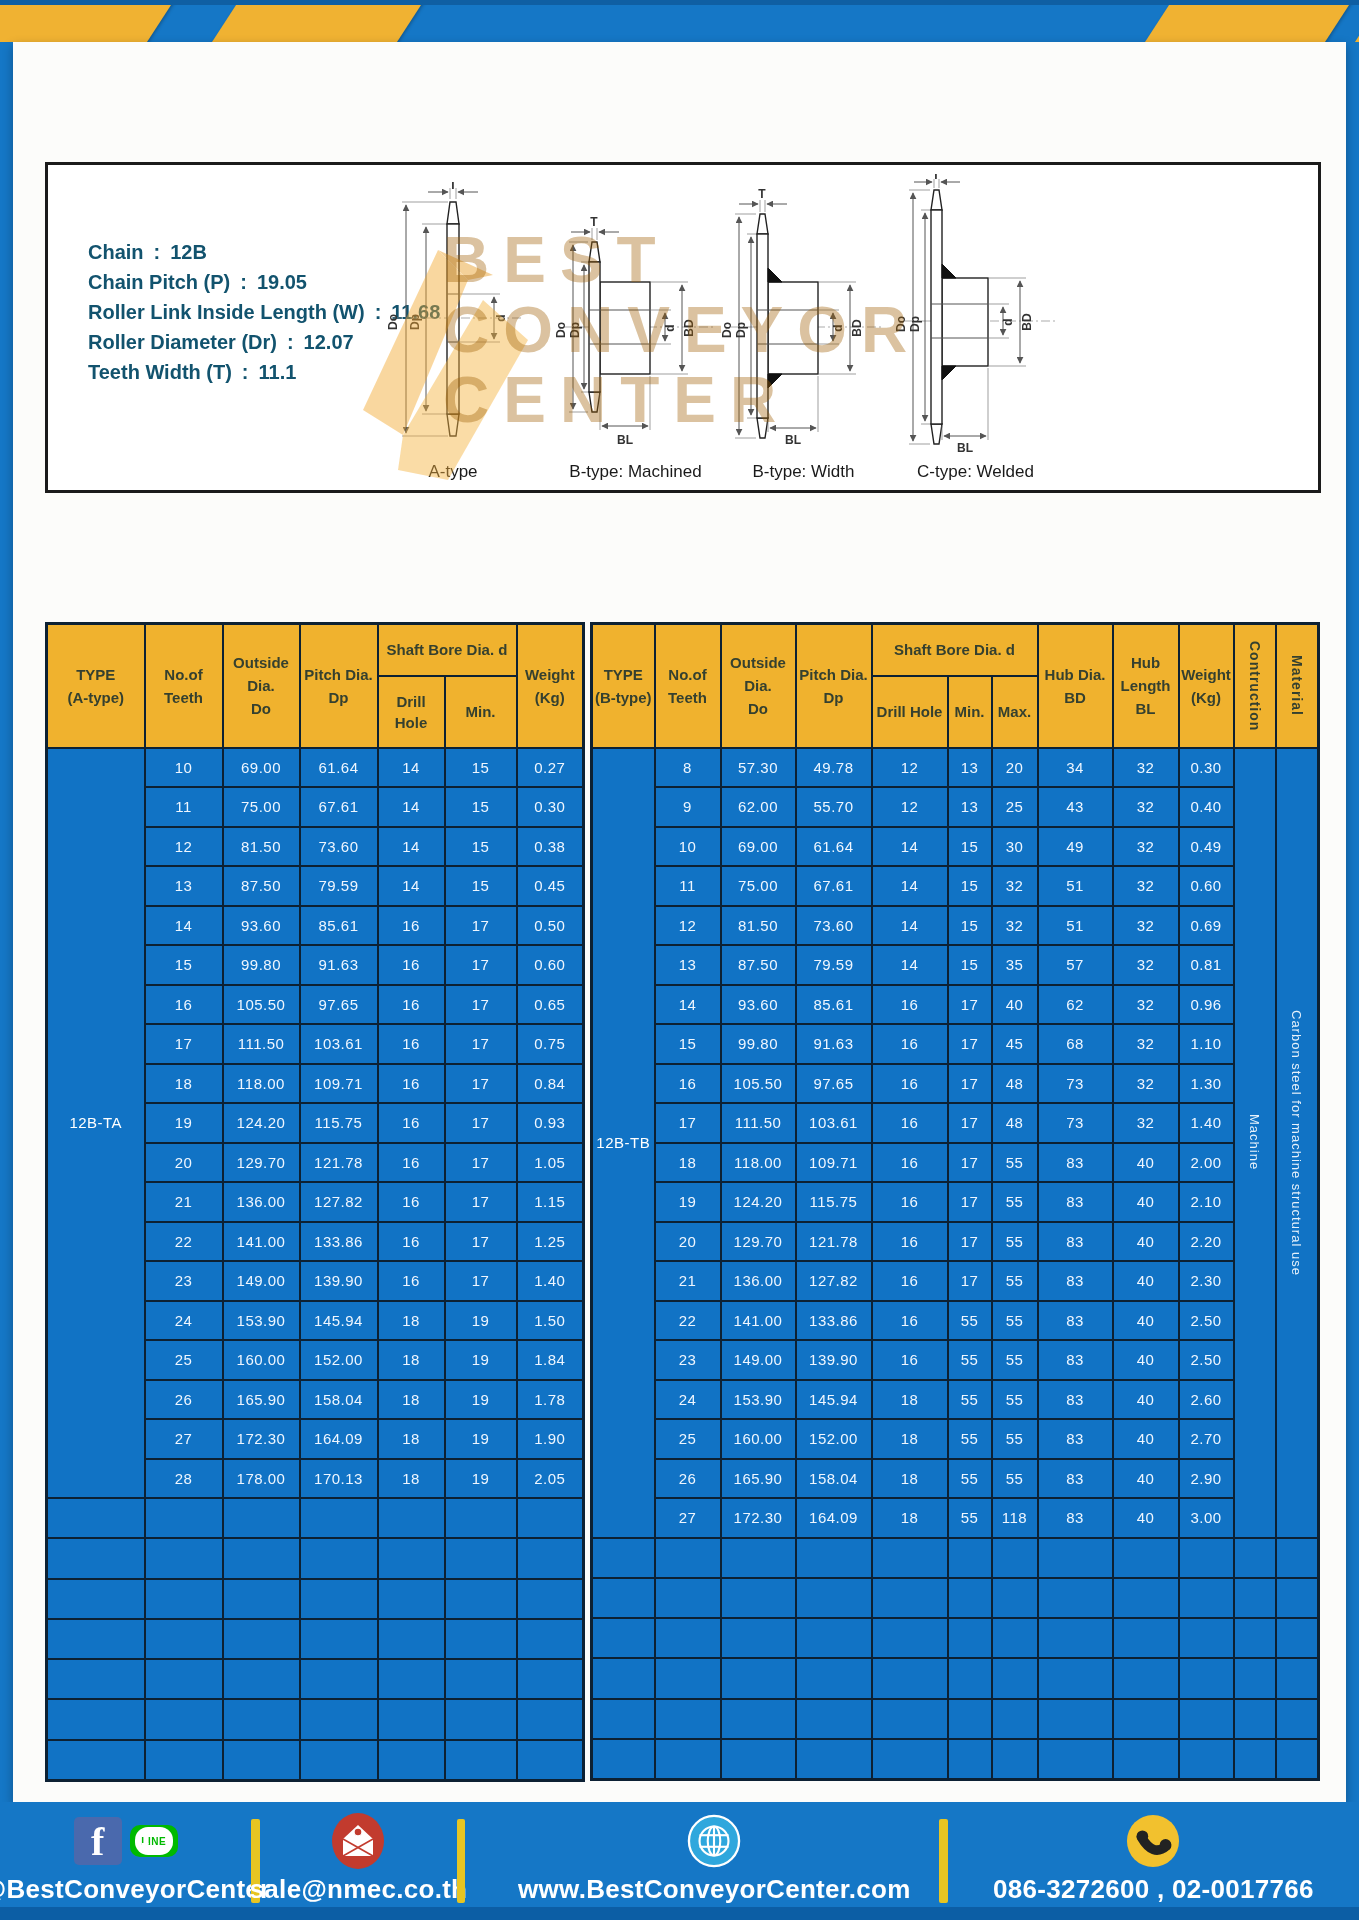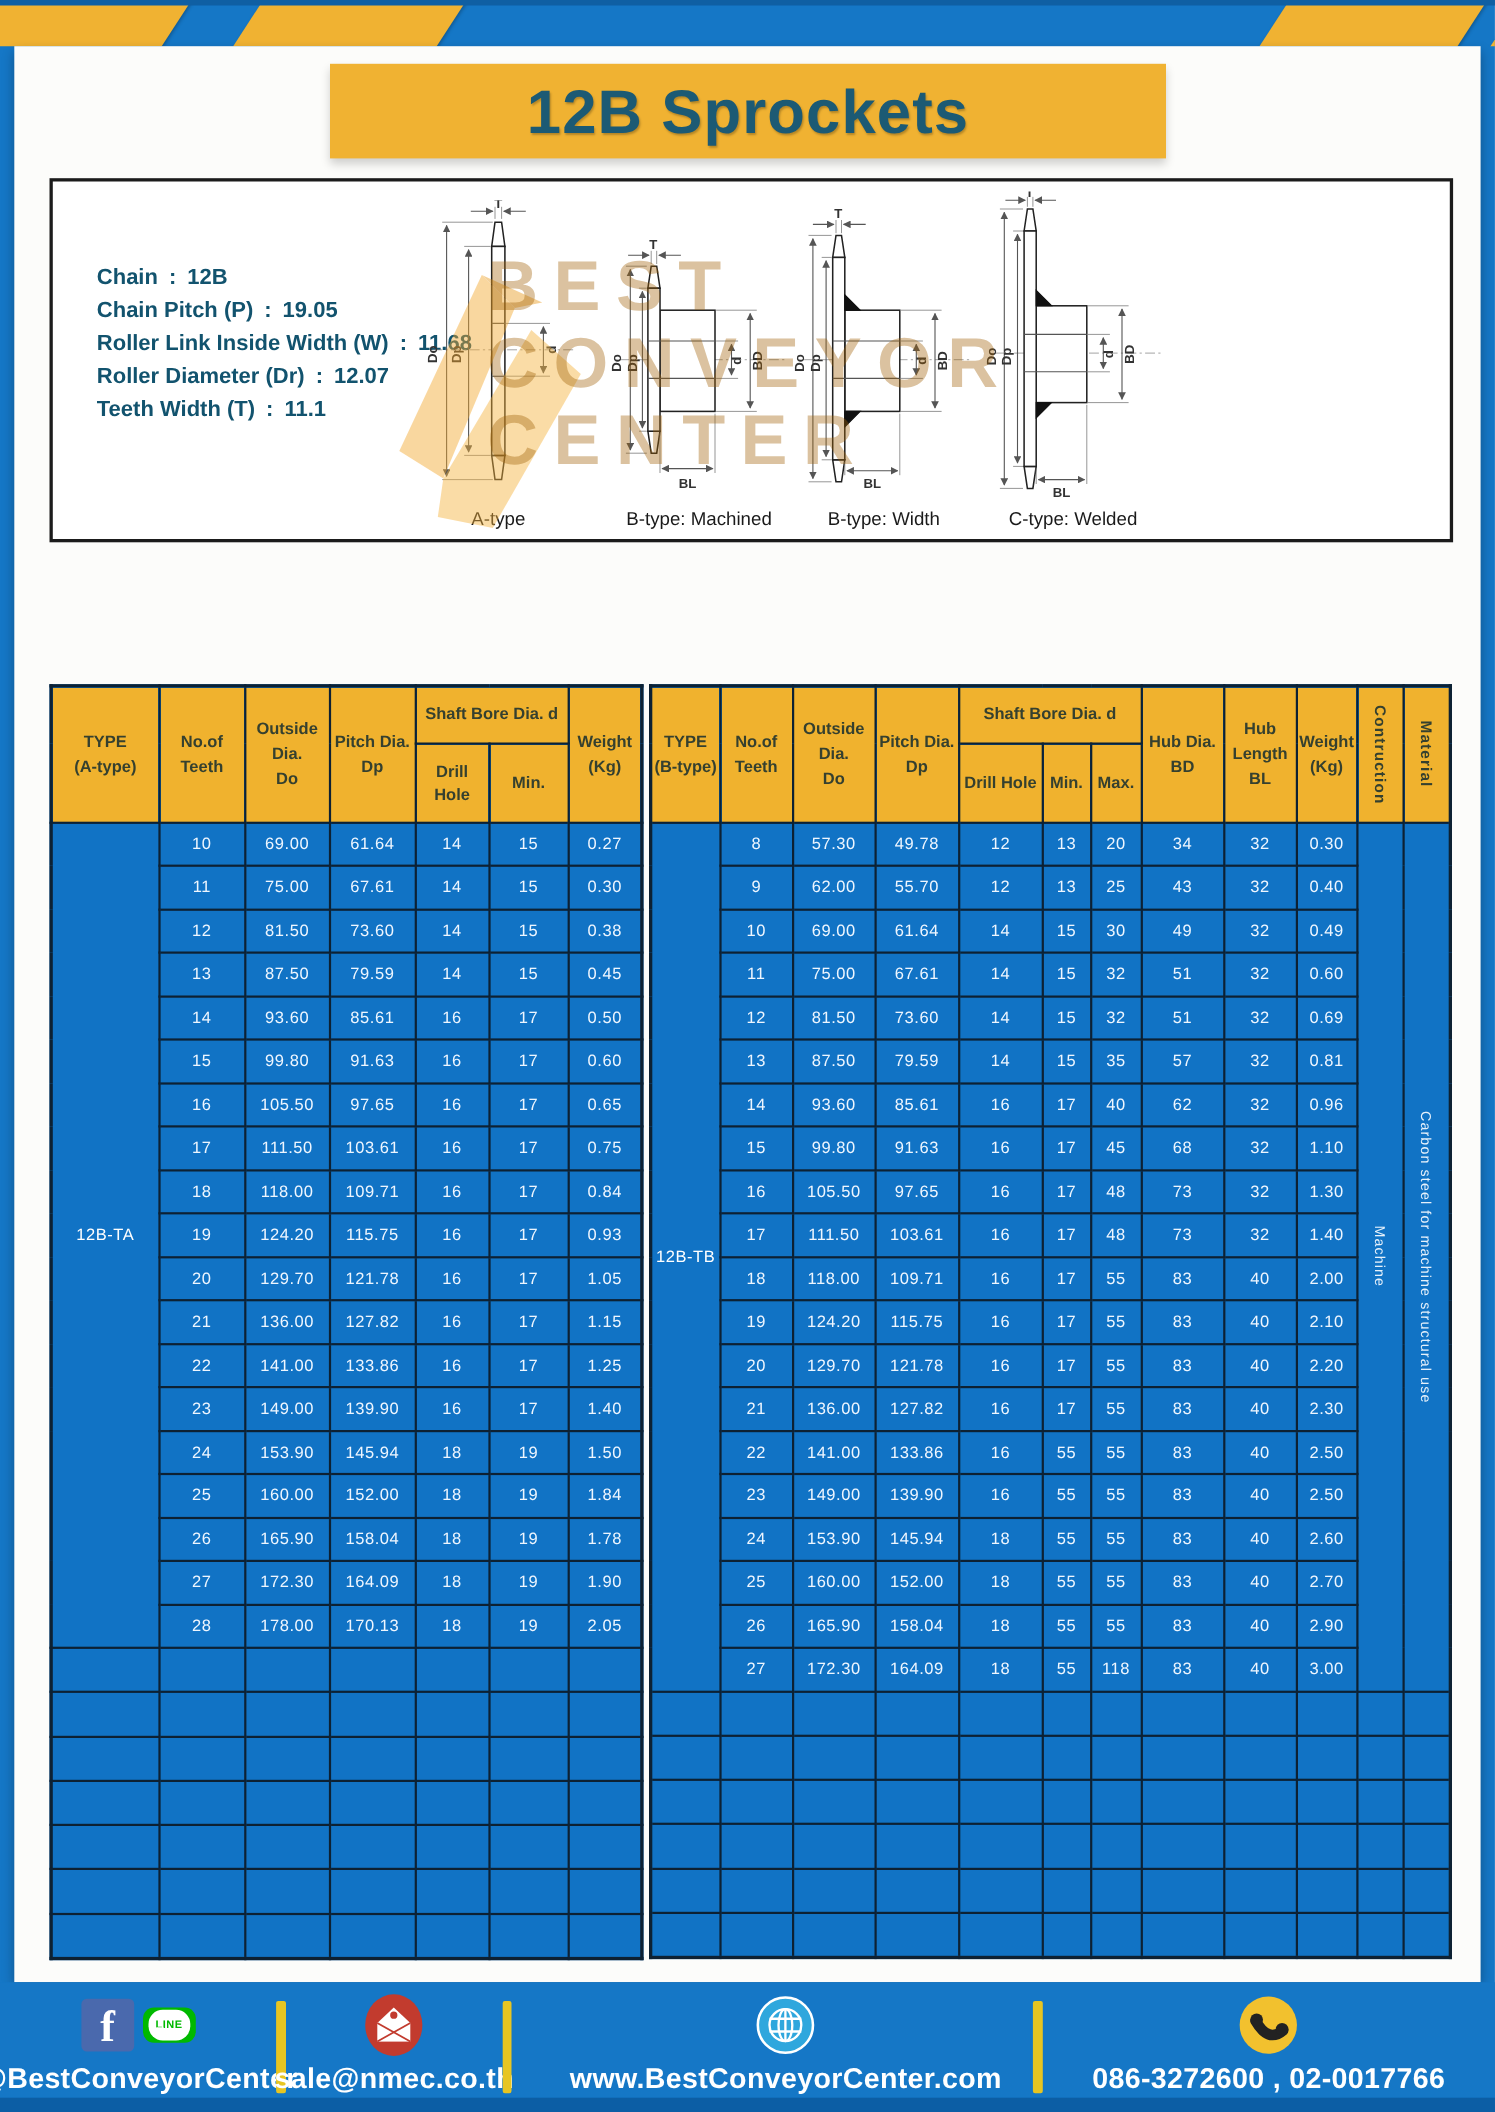--- a/index.html
+++ b/index.html
@@ -73,23 +73,20 @@
   <div class="top-strip">
     <div class="hazard hz1"></div>
     <div class="hazard hz2"></div>
     <div class="hazard hz3"></div>
     <div class="hazard hz4"></div>
   </div>
   <div class="top-edge"></div>
 
   <div class="panel">
 
-    <div class="title-banner">
-      <h1>12B Sprockets</h1>
-    </div>
 
     <div class="diagram-box">
 
       <svg width="0" height="0" style="position:absolute">
         <defs>
           <marker id="arr" viewBox="0 0 10 10" refX="9" refY="5" markerWidth="7" markerHeight="7" orient="auto-start-reverse">
             <path d="M0,0L10,5L0,10z" fill="#555"></path>
           </marker>
         </defs>
       </svg>
@@ -103,21 +100,21 @@
       </div>
       <div class="watermark">
         <div>BEST</div>
         <div>CONVEYOR</div>
         <div>CENTER</div>
       </div>
 
       <div class="specs">
         <div class="spec-line"><span>Chain</span><span class="sep">:</span><span>12B</span></div>
         <div class="spec-line"><span>Chain Pitch (P)</span><span class="sep">:</span><span>19.05</span></div>
-        <div class="spec-line"><span>Roller Link Inside Width (W)</span><span class="sep">:</span><span>11.68</span></div>
+        <div class="spec-line"><span>Roller Link Inside Length (W)</span><span class="sep">:</span><span>11.68</span></div>
         <div class="spec-line"><span>Roller Diameter (Dr)</span><span class="sep">:</span><span>12.07</span></div>
         <div class="spec-line"><span>Teeth Width (T)</span><span class="sep">:</span><span>11.1</span></div>
       </div>
 
       <div class="drawing dr-a">
         <svg width="150" height="278" viewBox="0 0 150 278">
           <line class="cline" x1="15" y1="136" x2="145" y2="136"></line>
           <polygon class="part" points="69,42 72,20 78,20 81,42"></polygon>
           <polygon class="part" points="69,232 72,254 78,254 81,232"></polygon>
           <rect class="part" x="69" y="42" width="12" height="190"></rect>

